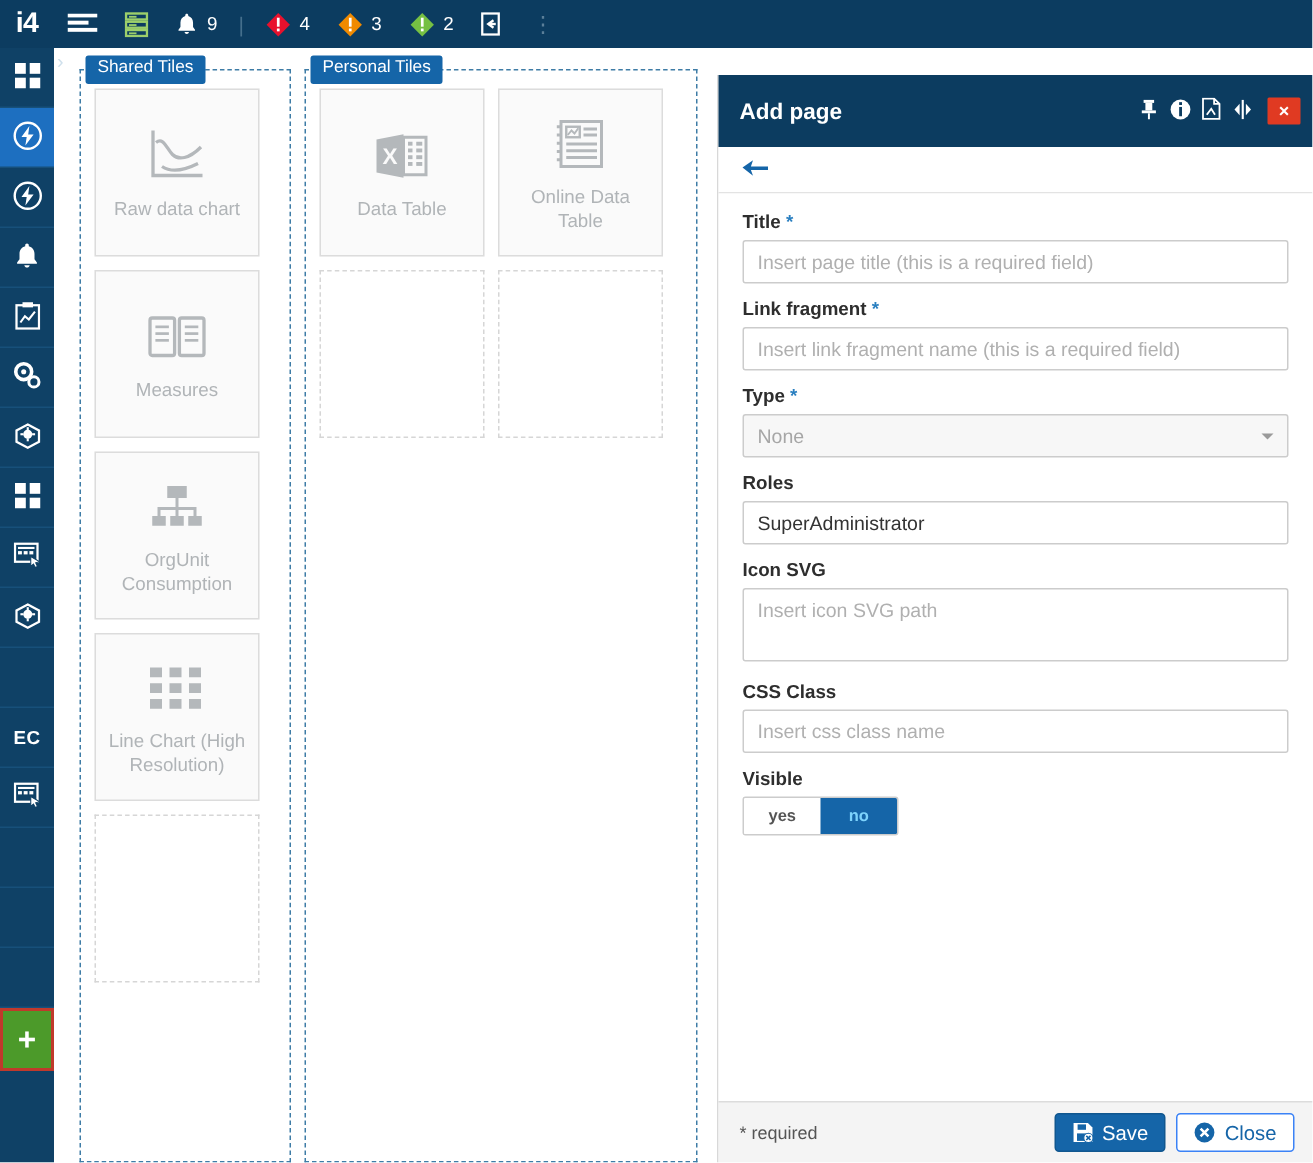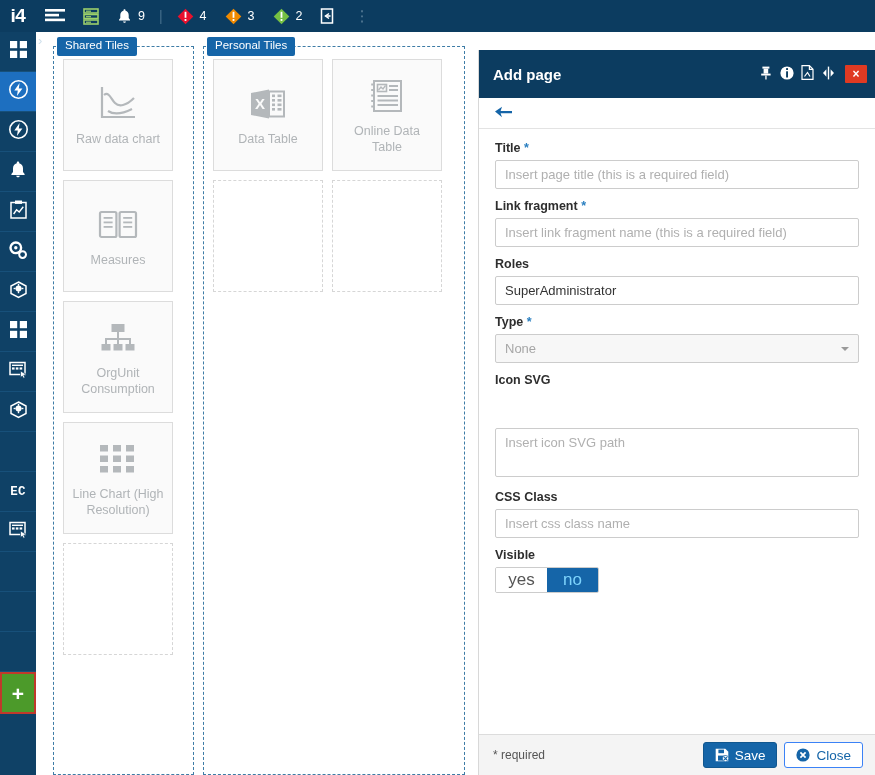--- a/index.html
+++ b/index.html
@@ -58,21 +58,20 @@
     width: 36px; height: 743px;
     background: #0f4166;
     z-index: 25;
   }
   .sb-item {
     width: 36px; height: 40px;
     display: flex; align-items: center; justify-content: center;
     border-bottom: 1px solid #17507a;
     color: #ffffff;
     box-sizing: border-box;
-    font-family: Liberation Mono, monospace;
   }
   .sb-item.active { background: #1d6fc0; }
   .sb-item.blank { }
   .sb-text {
     font-size: 12.5px; font-weight: bold; color: #ffffff;
     letter-spacing: 0.3px;
   }
   .sb-add-wrap {
     width: 36px; height: 42px;
     box-sizing: border-box;
@@ -248,37 +247,37 @@
     box-sizing: border-box;
     border: 1px solid #cccccc;
     background: #ffffff;
     border-radius: 2px;
     font-family: "Liberation Sans", sans-serif;
     font-size: 13px;
     padding: 6px 9px;
     color: #333;
     resize: none;
     outline: none;
-    margin-top: 36px;
   }
   .txta::placeholder { color: #b0b0b0; }
   .toggle {
     display: inline-flex;
     border: 1px solid #cccccc;
     border-radius: 2px;
     overflow: hidden;
   }
   .toggle > div {
     min-width: 33px;
     height: 24px;
     display: flex; align-items: center; justify-content: center;
-    font-size: 17px;
+    font-size: 11px;
     padding: 0 9px;
     background: #ffffff;
     color: #555;
+    font-weight: bold;
   }
   .toggle > div.on {
     background: #1565a8;
     color: #7dd3fc;
   }
   #panel-footer {
     height: 40px;
     flex: none;
     background: #f4f4f4;
     border-top: 1px solid #dcdcdc;
@@ -726,34 +725,34 @@
     <div class="field">
       <div class="field-label">
         <span>Link fragment</span>
         <span class="req">*</span>
       </div>
       <input class="inp" type="text" placeholder="Insert link fragment name (this is a required field)" style="">
     </div>
 
     <div class="field">
       <div class="field-label">
-        <span>Roles</span>
-      </div>
-      <input class="inp" type="text" value="SuperAdministrator" style="">
-    </div>
-
-    <div class="field">
-      <div class="field-label">
         <span>Type</span>
         <span class="req">*</span>
       </div>
       <div class="sel">
         <span>None</span>
         <span class="caret"></span>
       </div>
+    </div>
+
+    <div class="field">
+      <div class="field-label">
+        <span>Roles</span>
+      </div>
+      <input class="inp" type="text" value="SuperAdministrator" style="">
     </div>
 
     <div class="field">
       <div class="field-label">
         <span>Icon SVG</span>
       </div>
       <textarea class="txta" placeholder="Insert icon SVG path" style=""></textarea>
     </div>
 
     <div class="field">

